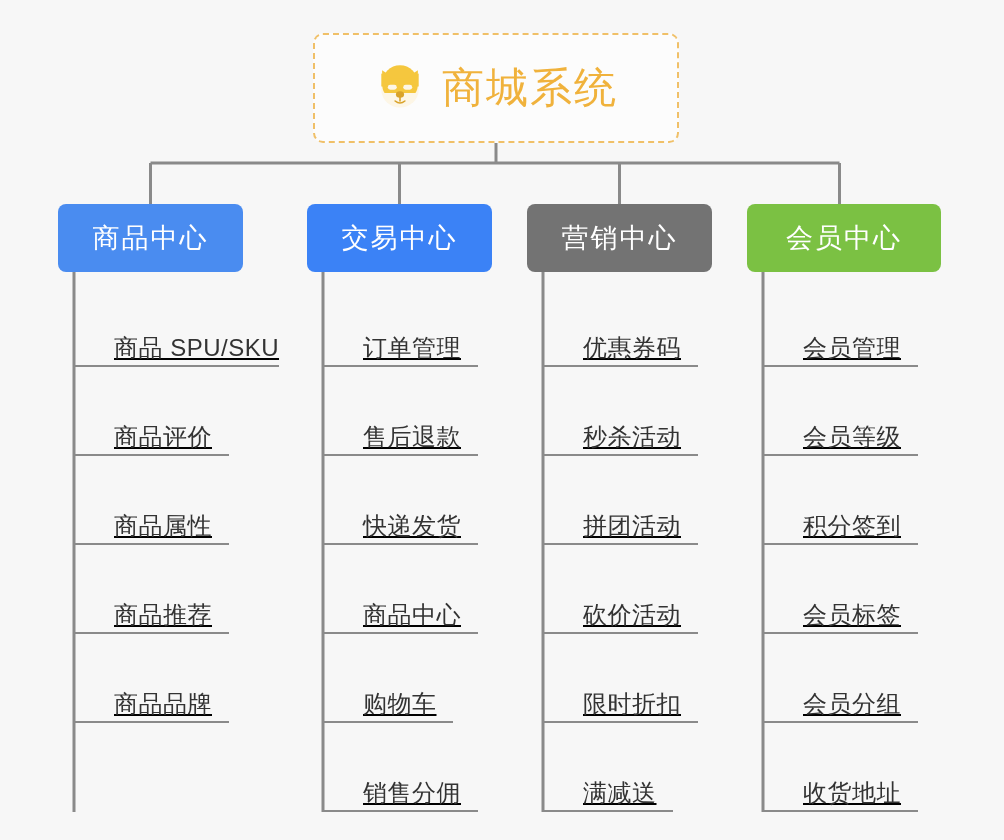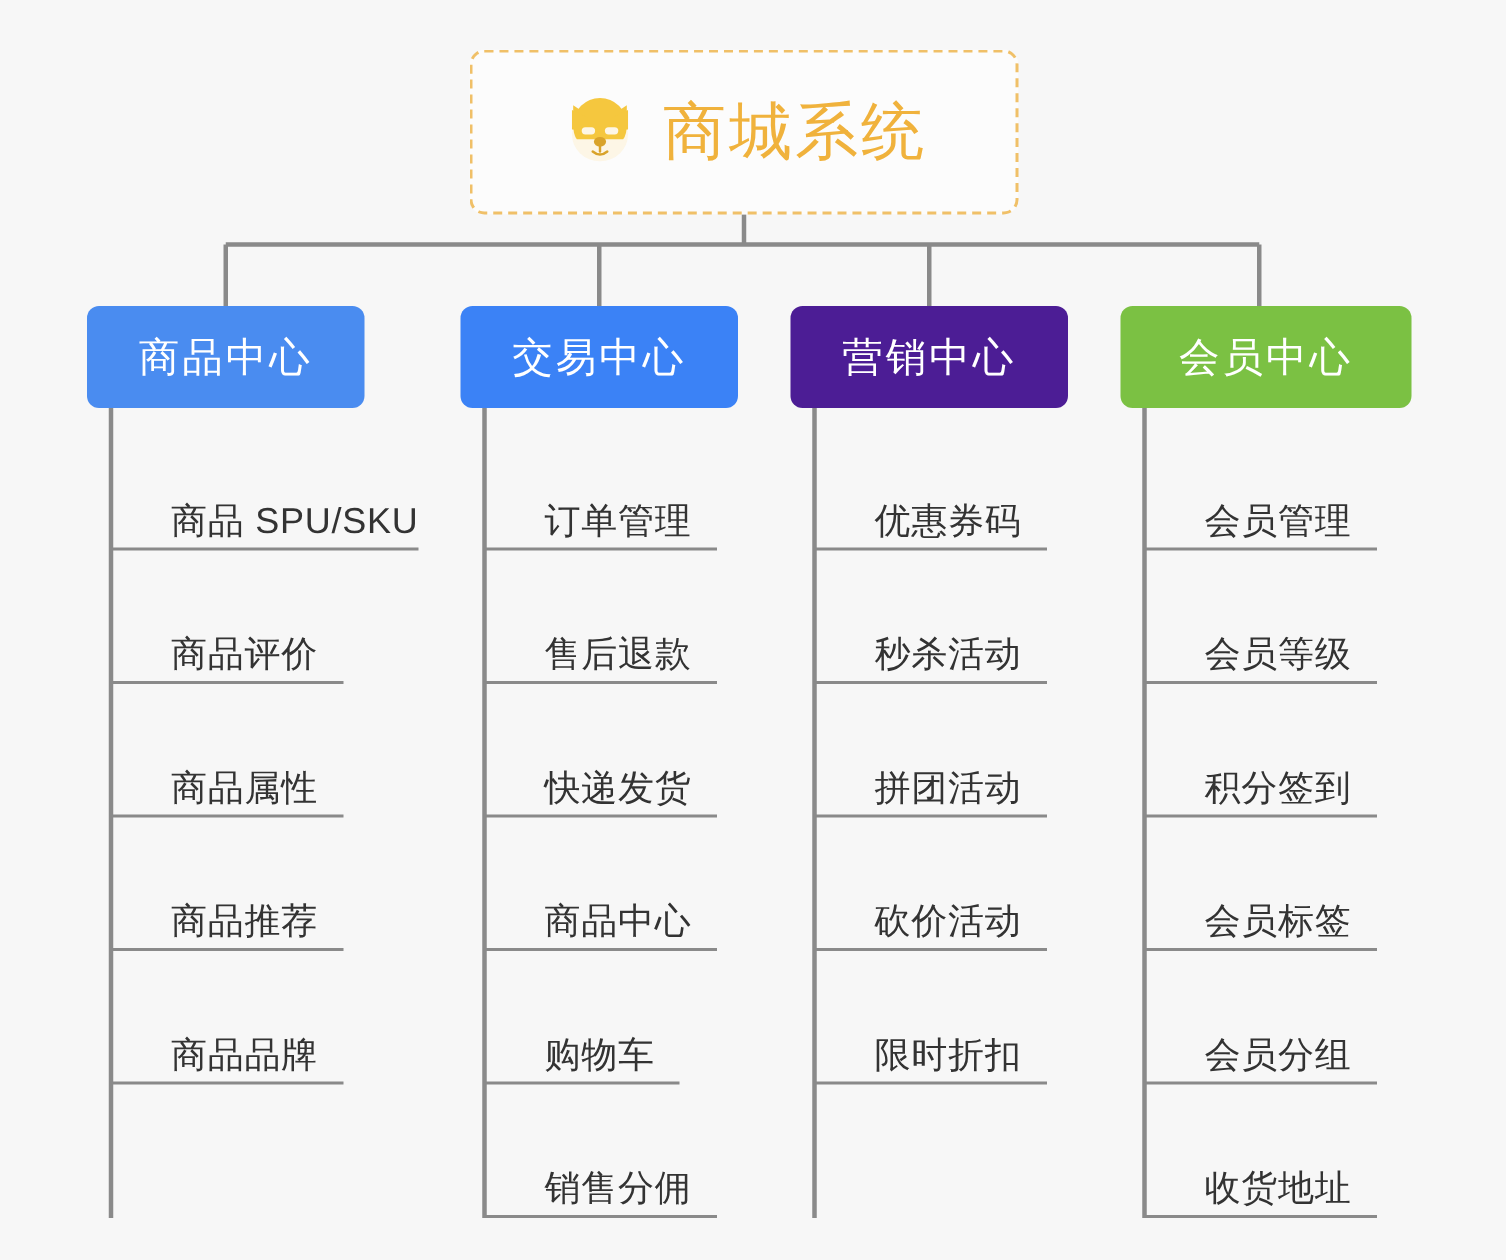--- a/index.html
+++ b/index.html
@@ -90,20 +90,21 @@
     list-style: none;
   }
 
   .leaf-item {
     position: relative;
     height: 89px;
     display: flex;
     align-items: flex-end;
     padding-left: 40px;
     padding-bottom: 6px;
+    text-decoration: underline;
   }
 
   .leaf-label {
     font-size: 24px;
     color: #333333;
     white-space: nowrap;
     line-height: 1.1;
     letter-spacing: 0.5px;
   }
 
@@ -194,38 +195,41 @@
         <li class="leaf-item" style="--rule-w: 155px;">
           <span class="leaf-label">商品中心</span>
         </li>
         <li class="leaf-item" style="--rule-w: 130px;">
           <span class="leaf-label">购物车</span>
         </li>
         <li class="leaf-item" style="--rule-w: 155px;">
           <span class="leaf-label">销售分佣</span>
         </li>
       </ul>
-      <div class="branch branch-header" style="left: 527px; width: 185px; background: #4c1d95;">
+      <div class="branch branch-header" style="left: 527px; width: 185px; background: #737373;">
         <span>营销中心</span>
       </div>
       <ul class="leaf-list" style="left: 543px;">
         <li class="leaf-item" style="--rule-w: 155px;">
           <span class="leaf-label">优惠券码</span>
         </li>
         <li class="leaf-item" style="--rule-w: 155px;">
           <span class="leaf-label">秒杀活动</span>
         </li>
         <li class="leaf-item" style="--rule-w: 155px;">
           <span class="leaf-label">拼团活动</span>
         </li>
         <li class="leaf-item" style="--rule-w: 155px;">
           <span class="leaf-label">砍价活动</span>
         </li>
         <li class="leaf-item" style="--rule-w: 155px;">
           <span class="leaf-label">限时折扣</span>
+        </li>
+        <li class="leaf-item" style="--rule-w: 130px;">
+          <span class="leaf-label">满减送</span>
         </li>
       </ul>
       <div class="branch branch-header" style="left: 747px; width: 194px; background: rgb(123, 193, 67);">
         <span>会员中心</span>
       </div>
       <ul class="leaf-list" style="left: 763px;">
         <li class="leaf-item" style="--rule-w: 155px;">
           <span class="leaf-label">会员管理</span>
         </li>
         <li class="leaf-item" style="--rule-w: 155px;">

